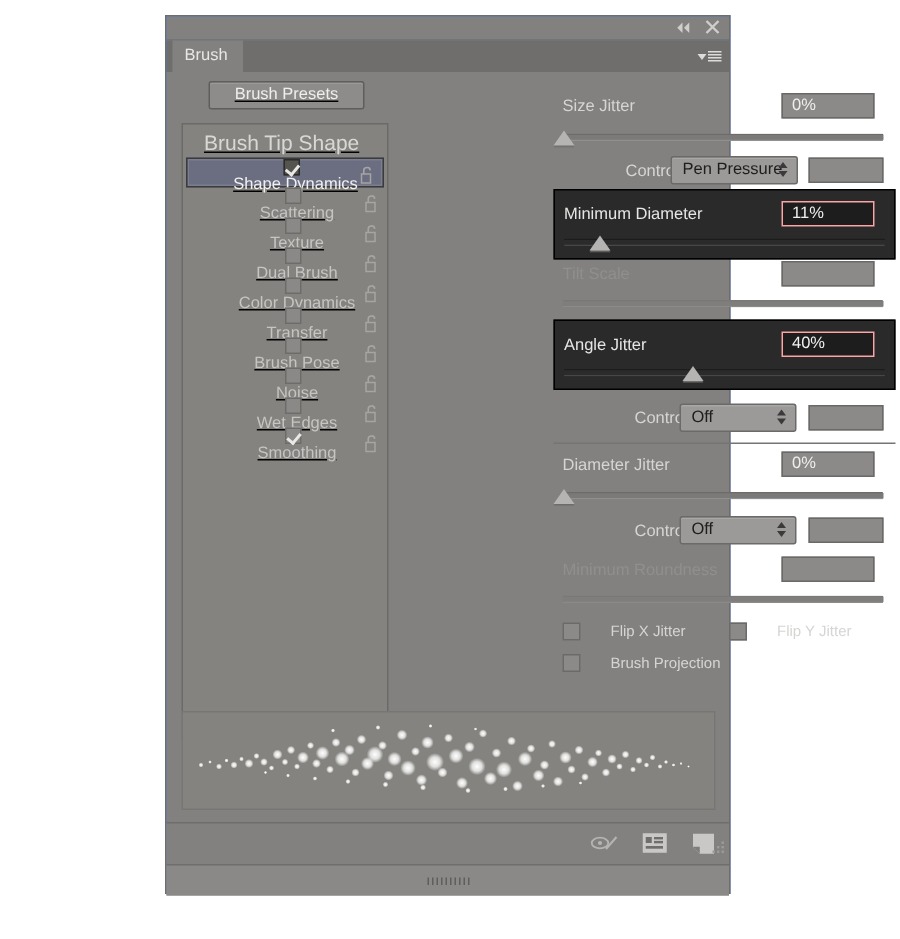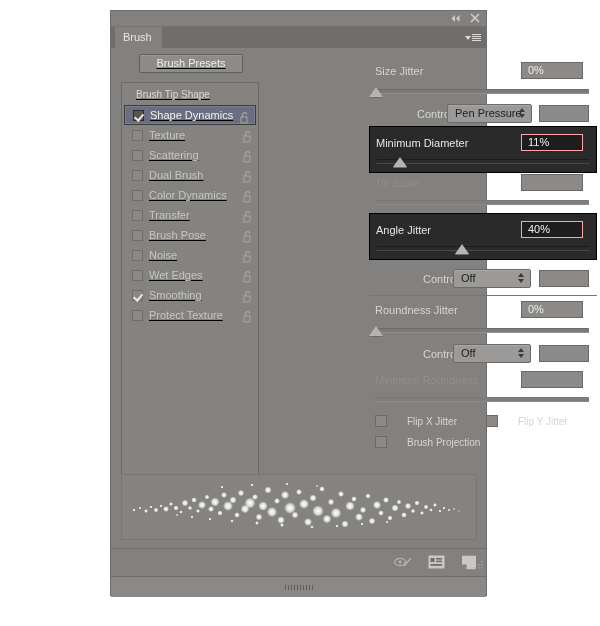--- a/index.html
+++ b/index.html
@@ -138,29 +138,30 @@
     background: #84837f;
     border: 1px solid #6b6a68;
     box-sizing: border-box;
     padding-top: 2px;
   }
   .list-header {
     height: 20px;
     line-height: 20px;
     padding-left: 14px;
     color: #d9d8d6;
-    font-size: 10px;
+    font-size: 14px;
   }
   .list-item {
     position: relative;
     height: 20px;
     display: flex;
     align-items: center;
     padding-left: 10px;
     box-sizing: border-box;
+    flex-direction: column;
   }
   .list-item.selected {
     background: #6a6e80;
     border: 1px solid #3b3b3b;
     margin: 0 2px;
     padding-left: 8px;
     box-shadow: inset 0 0 0 1px #7a7e90;
   }
   .cb {
     width: 11px;
@@ -469,32 +470,32 @@
             <span class="lock">
               <svg width="9" height="12" viewBox="0 0 9 12">
                   <path d="M2.5,5 L2.5,3 A2,2 0 0 1 6.8,2.6" stroke="#a6a5a3" stroke-width="1.1" fill="none"></path>
                   <rect x="1" y="5" width="6" height="6" stroke="#a6a5a3" stroke-width="1" fill="none"></rect>
                 </svg>
             </span>
           </div>
 
           <div class="list-item">
             <span class="cb"></span>
-            <span class="li-label">Texture</span>
+            <span class="li-label">Scattering</span>
             <span class="lock">
               <svg width="9" height="12" viewBox="0 0 9 12">
                   <path d="M2.5,5 L2.5,3 A2,2 0 0 1 6.8,2.6" stroke="#a6a5a3" stroke-width="1.1" fill="none"></path>
                   <rect x="1" y="5" width="6" height="6" stroke="#a6a5a3" stroke-width="1" fill="none"></rect>
                 </svg>
             </span>
           </div>
 
           <div class="list-item">
             <span class="cb"></span>
-            <span class="li-label">Scattering</span>
+            <span class="li-label">Texture</span>
             <span class="lock">
               <svg width="9" height="12" viewBox="0 0 9 12">
                   <path d="M2.5,5 L2.5,3 A2,2 0 0 1 6.8,2.6" stroke="#a6a5a3" stroke-width="1.1" fill="none"></path>
                   <rect x="1" y="5" width="6" height="6" stroke="#a6a5a3" stroke-width="1" fill="none"></rect>
                 </svg>
             </span>
           </div>
 
           <div class="list-item">
             <span class="cb"></span>
@@ -567,30 +568,20 @@
             <span class="cb checked"></span>
             <span class="li-label">Smoothing</span>
             <span class="lock">
               <svg width="9" height="12" viewBox="0 0 9 12">
                   <path d="M2.5,5 L2.5,3 A2,2 0 0 1 6.8,2.6" stroke="#a6a5a3" stroke-width="1.1" fill="none"></path>
                   <rect x="1" y="5" width="6" height="6" stroke="#a6a5a3" stroke-width="1" fill="none"></rect>
                 </svg>
             </span>
           </div>
 
-          <div class="list-item">
-            <span class="cb"></span>
-            <span class="li-label">Protect Texture</span>
-            <span class="lock">
-              <svg width="9" height="12" viewBox="0 0 9 12">
-                  <path d="M2.5,5 L2.5,3 A2,2 0 0 1 6.8,2.6" stroke="#a6a5a3" stroke-width="1.1" fill="none"></path>
-                  <rect x="1" y="5" width="6" height="6" stroke="#a6a5a3" stroke-width="1" fill="none"></rect>
-                </svg>
-            </span>
-          </div>
         </div>
       </div>
 
       <div class="right-col">
 
         <div class="lbl" style="top:17px">Size Jitter</div>
         <div class="numbox" style="left:152px; top:14px">0%</div>
         <div class="slider" style="top:37px">
           <div class="track"></div>
           <div class="thumb" style="left:-6px"></div>
@@ -635,21 +626,21 @@
           <span>Off</span>
           <span class="sel-arrows">
               <i class="sa-up"></i>
               <i class="sa-dn"></i>
             </span>
         </div>
         <div class="numbox empty" style="left:170px; top:222px; width:50px"></div>
 
         <div class="sep" style="top:247px"></div>
 
-        <div class="lbl" style="top:256px">Roundness Jitter</div>
+        <div class="lbl" style="top:256px">Diameter Jitter</div>
         <div class="numbox" style="left:152px; top:253px">0%</div>
         <div class="slider" style="top:276px">
           <div class="track"></div>
           <div class="thumb" style="left:-6px"></div>
         </div>
 
         <div class="lbl" style="top:300px; left:54px">Control:</div>
         <div class="select" style="left:84px; top:296px; width:78px">
           <span>Off</span>
           <span class="sel-arrows">

